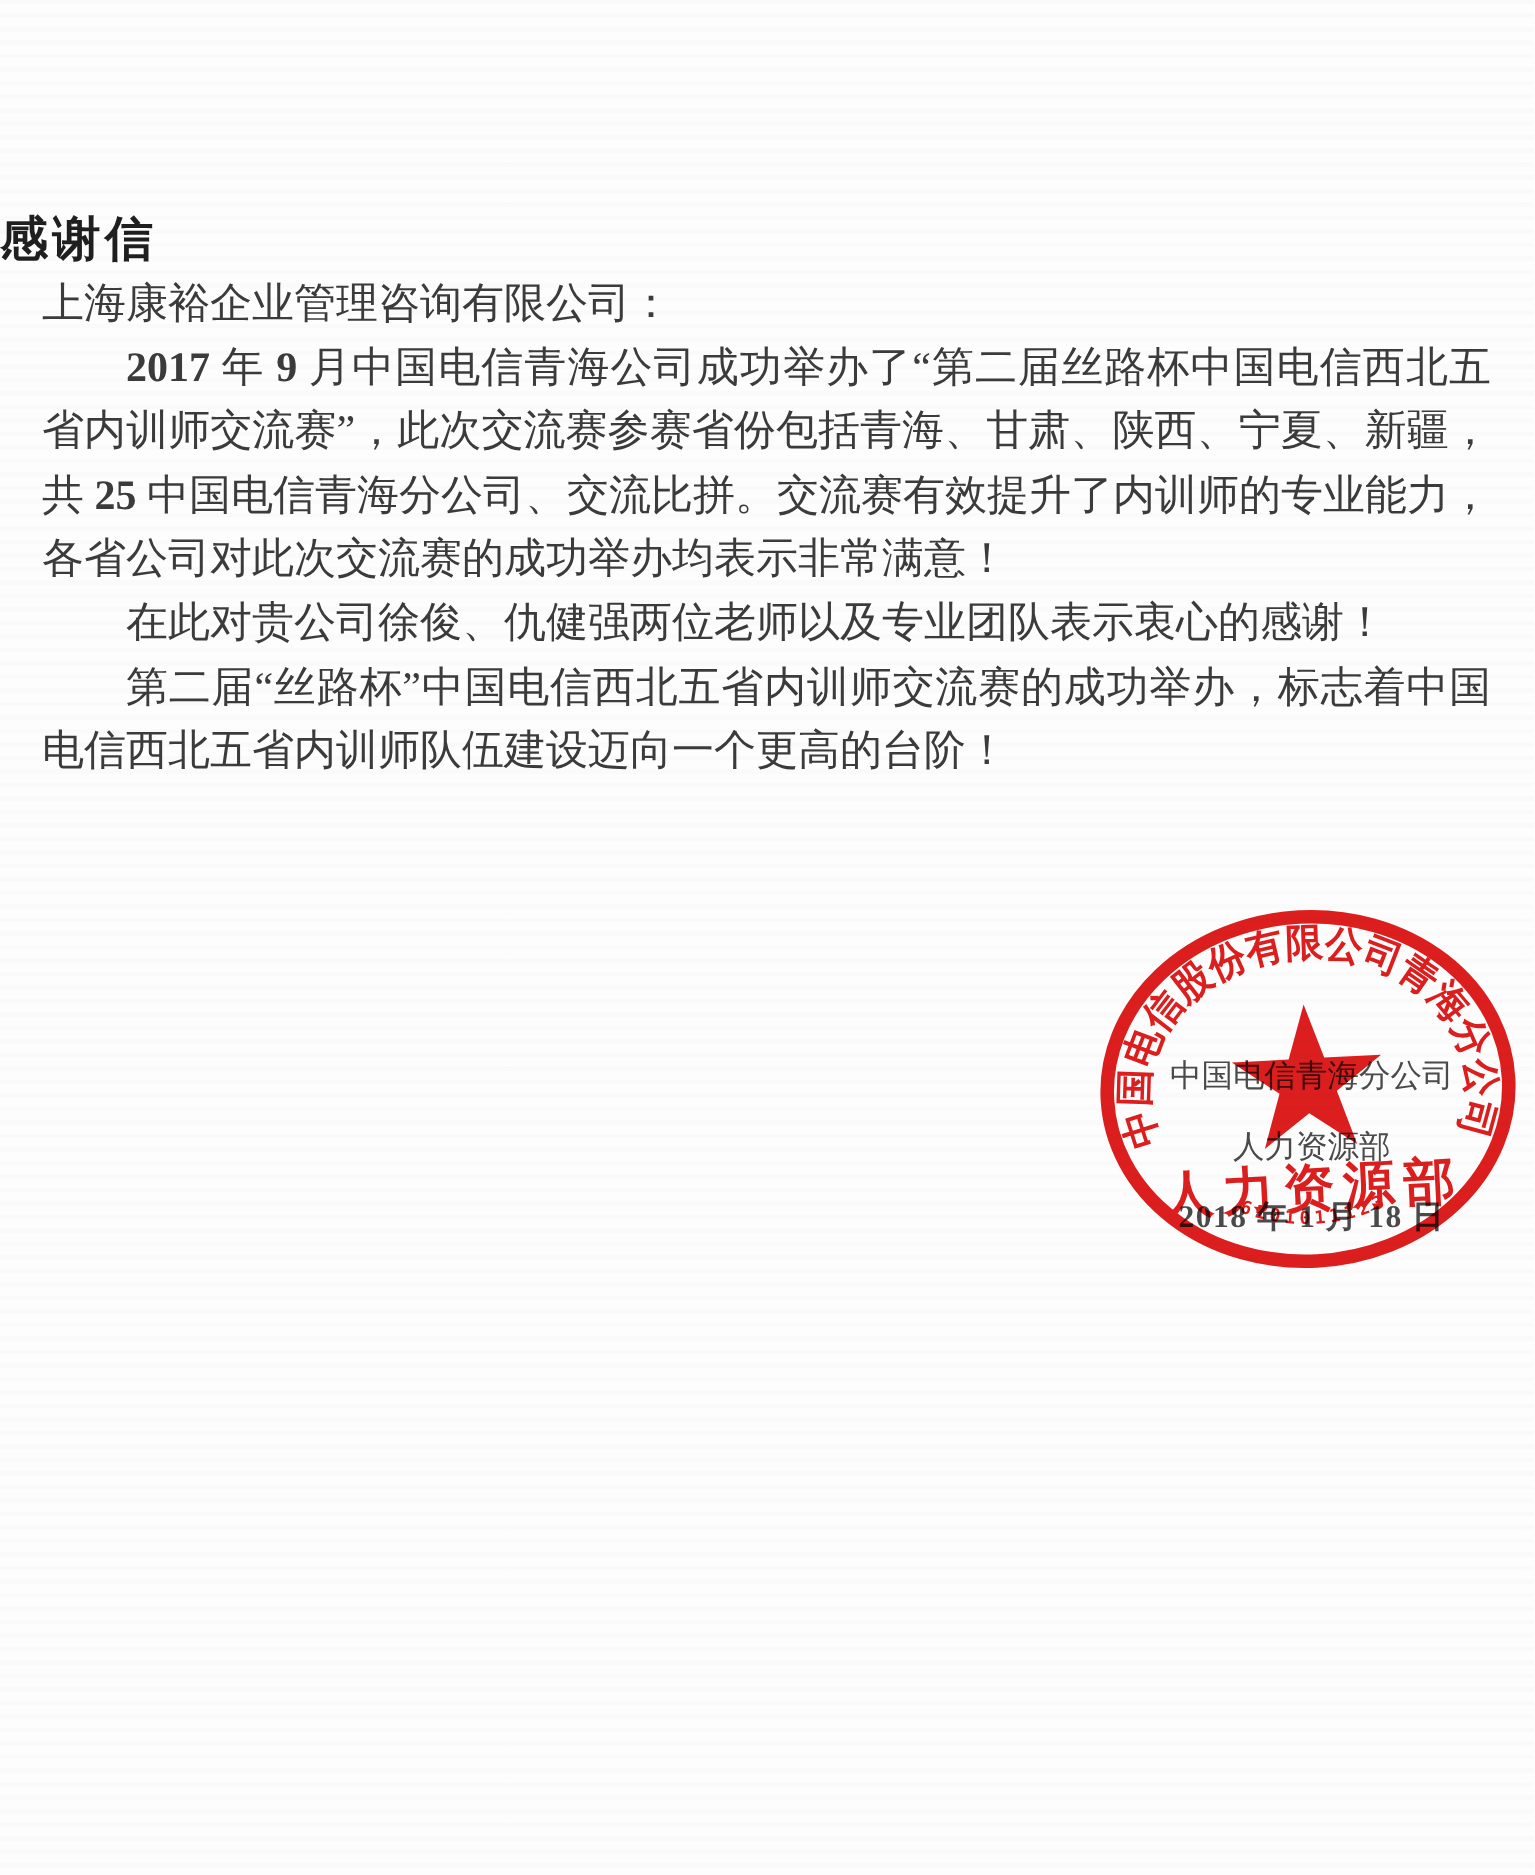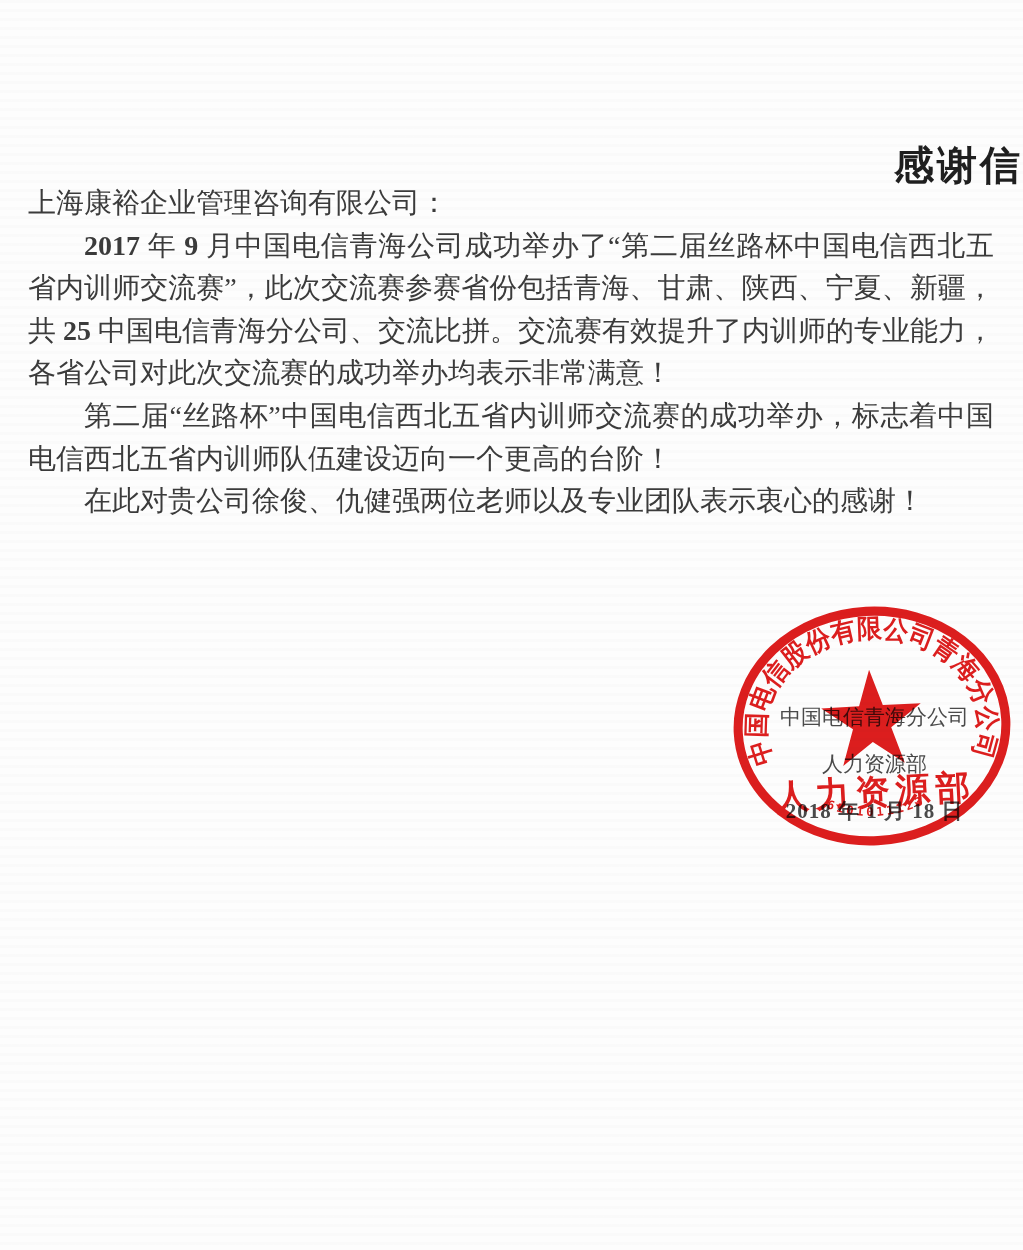--- a/index.html
+++ b/index.html
@@ -12,23 +12,23 @@
     overflow:hidden;
   }
   .page {
     position:absolute; inset:0;
     background:
       repeating-linear-gradient(180deg, rgba(0,0,0,0.012) 0 3px, rgba(0,0,0,0) 3px 9px),
       #fdfdfd;
   }
   .title {
     position:absolute; top:138px; left:0; width:100%;
-    text-align:right;
+    text-align:left;
     font-family:"Liberation Sans", sans-serif;
-    font-size:40px; font-weight:bold; color:#1f1f1f;
+    font-size:32px; font-weight:bold; color:#1f1f1f;
     letter-spacing:3px;
   }
   .body-text {
     position:absolute; top:182px; left:28px; width:966px;
     font-size:28px; line-height:42.6px;
     text-align:justify;
   }
   .body-text p { margin:0; }
   p.para { text-indent:2em; }
   .body-text b { font-weight:bold;margin-top:33px; }
@@ -48,22 +48,22 @@
 </head>
 <body>
 
 <div class="page">
 
   <div class="title">感谢信</div>
 
   <div class="body-text">
     <p>上海康裕企业管理咨询有限公司：</p>
     <p class="para"><b>2017</b><span> 年 </span><b>9</b><span> 月中国电信青海公司成功举办了“第二届丝路杯中国电信西北五省内训师交流赛”，此次交流赛参赛省份包括青海、甘肃、陕西、宁夏、新疆，共 </span><b>25</b><span> 中国电信青海分公司、交流比拼。交流赛有效提升了内训师的专业能力，各省公司对此次交流赛的成功举办均表示非常满意！</span></p>
+    <p class="para"><span>在此对贵公司徐俊、仇健强两位老师以及专业团队表示衷心的感谢！</span></p>
     <p class="para"><span>第二届“丝路杯”中国电信西北五省内训师交流赛的成功举办，标志着中国电信西北五省内训师队伍建设迈向一个更高的台阶！</span></p>
-    <p class="para"><span>在此对贵公司徐俊、仇健强两位老师以及专业团队表示衷心的感谢！</span></p>
   </div>
 
   <div class="signature">
     <div class="sig-company">中国电信青海分公司</div>
     <div class="sig-dept">人力资源部</div>
     <div class="sig-date">2018 年 1 月 18 日</div>
   </div>
 
   <svg class="stamp" viewBox="0 0 290 248">
     <ellipse cx="145" cy="124" rx="133" ry="114" fill="none" stroke="#dd1111" stroke-width="9"></ellipse>

